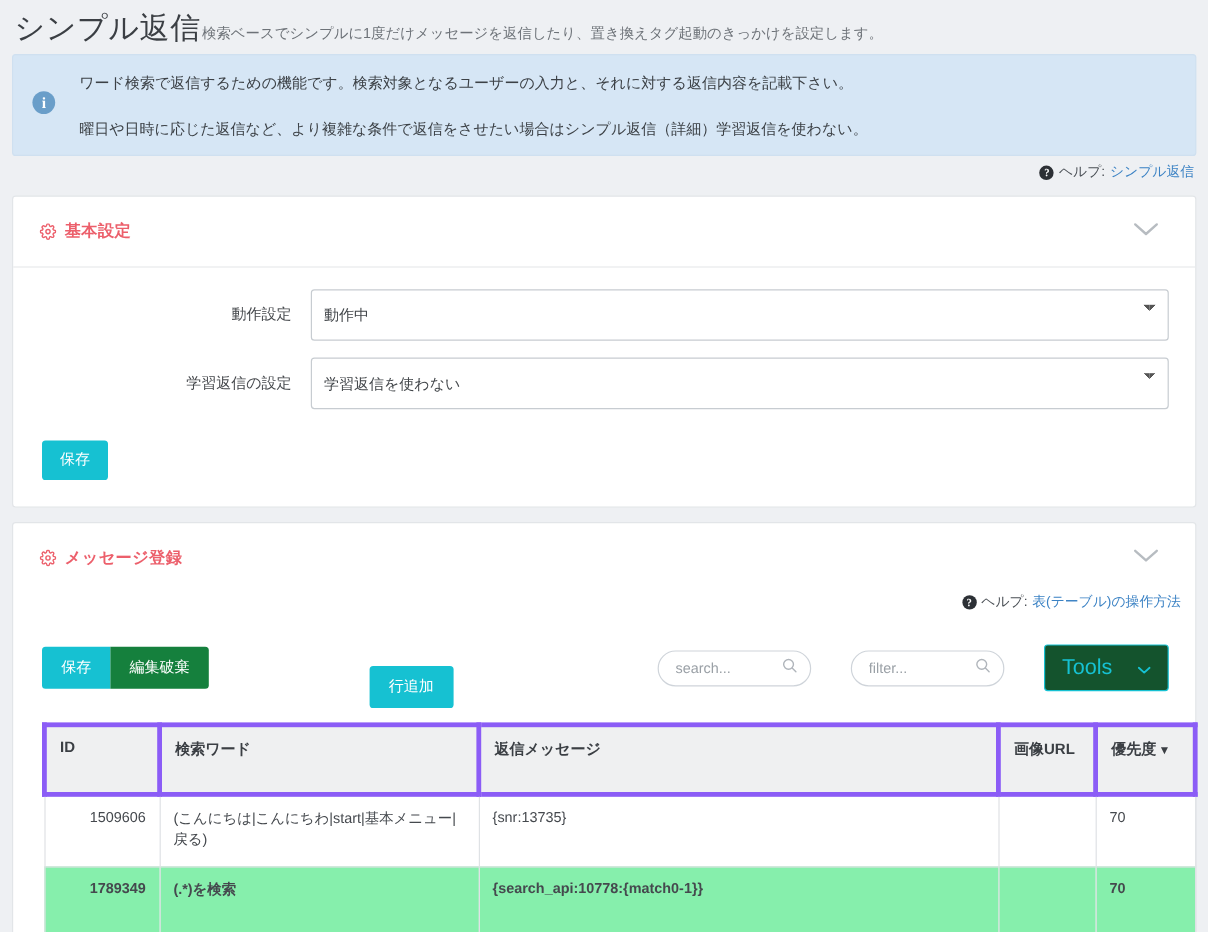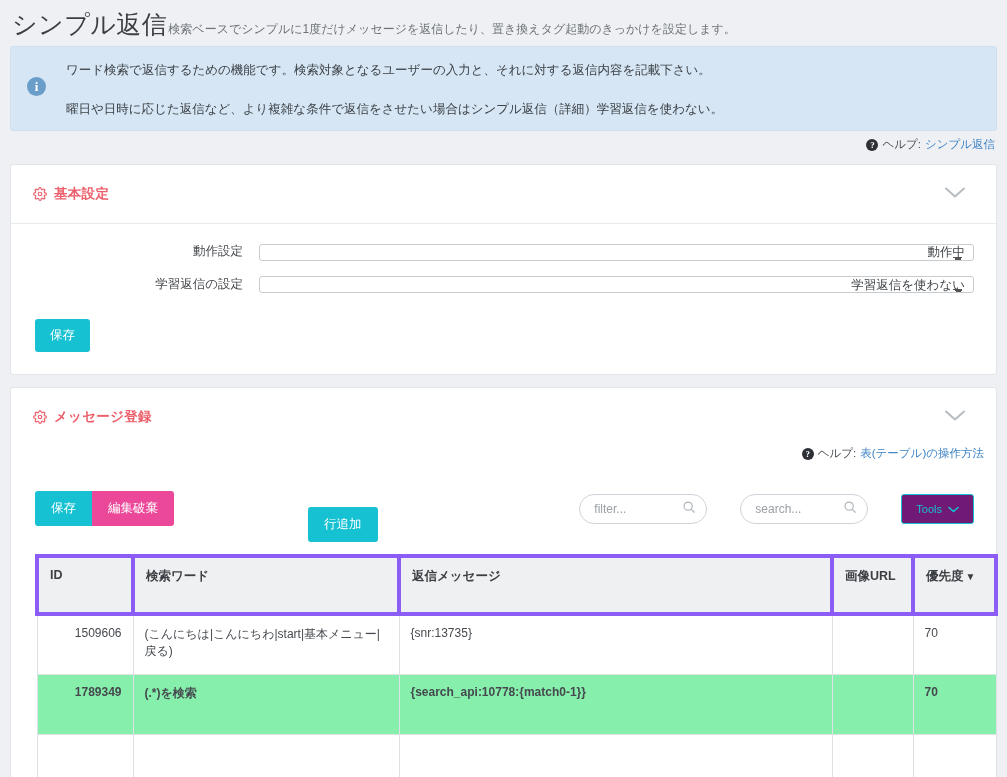--- a/index.html
+++ b/index.html
@@ -93,34 +93,33 @@
   
   .form-row {
     display: flex; align-items: center; margin-bottom: 14px;
   }
   .form-label {
     width: 248px; text-align: right; padding-right: 16px;
     font-size: 12.5px; color: #46494d;
   }
   .form-control { flex: 1; padding-right: 22px; }
   select.ui-select {
-    width: 100%; height: 17px;
+    width: 100%; height: 43px;
     border: 1px solid #c7ccd1; border-radius: 3px;
     background: #ffffff;
     font-size: 12.5px; color: #42464a;
     padding: 0 8px 0 10px;
     font-family: "Liberation Sans", "DejaVu Sans", sans-serif;
     appearance: none; -webkit-appearance: none;
     background-image:
       linear-gradient(45deg, transparent 50%, #555 50%),
       linear-gradient(135deg, #555 50%, transparent 50%);
     background-position: calc(100% - 15px) 12px, calc(100% - 10px) 12px;
     background-size: 5px 5px, 5px 5px;
     background-repeat: no-repeat;
-    text-align: right;
   }
   .btn-save-basic {
     margin-left: 24px; margin-top: 12px;
     background: #16c1d2; color: #ffffff;
     border: none; border-radius: 3px;
     font-size: 12.5px; padding: 8px 15px;
     font-family: "Liberation Sans", "DejaVu Sans", sans-serif;
     cursor: pointer;
   }
 
@@ -129,21 +128,21 @@
     display: flex; align-items: center;
     padding: 14px 22px 12px 24px;
   }
   .btn-group { display: inline-flex; }
   .btn-tb {
     border: none; color: #ffffff; font-size: 12.5px;
     padding: 9px 16px; cursor: pointer;
     font-family: "Liberation Sans", "DejaVu Sans", sans-serif;
   }
   .btn-teal { background: #16c1d2; }
-  .btn-red  { background: #ec4899; }
+  .btn-red  { background: #15803d; }
   .btn-group .btn-tb:first-child { border-radius: 3px 0 0 3px; }
   .btn-group .btn-tb:last-child  { border-radius: 0 3px 3px 0; }
   .btn-single { border-radius: 3px; margin-top: 32px; }
   .tb-gap-1 { width: 134px; }
   .tb-gap-2 { flex: 1; }
 
   .search-pill {
     position: relative; width: 128px; height: 30px; margin-right: 33px;
   }
   .search-pill input {
@@ -153,24 +152,24 @@
     font-size: 12px; color: #60646a;
     font-family: "Liberation Sans", "DejaVu Sans", sans-serif;
     outline: none; background: #fff;
   }
   .search-pill input::placeholder { color: #9aa0a6; }
   .search-pill .mag {
     position: absolute; right: 11px; top: 50%;
     transform: translateY(-50%); pointer-events: none;
   }
   .btn-tools {
-    background: #701a75; color: #16c1d2;
+    background: #14532d; color: #16c1d2;
     border: 1px solid #16c1d2; border-radius: 3px;
-    font-size: 11px; padding: 8px 14px; cursor: pointer;
-    display: inline-flex; align-items: center; gap: 6px;
+    font-size: 18px; padding: 8px 14px; cursor: pointer;
+    display: inline-flex; align-items: center; gap: 21px;
     font-family: "Liberation Sans", "DejaVu Sans", sans-serif;
   }
 
   
   .tbl-wrap { padding: 0 22px 0 24px; }
   table.grid { border-collapse: collapse; width: 100%; table-layout: fixed; }
   table.grid th {
     background: #eff0f1; border: 4px solid #8b5cf6;
     font-size: 12.5px; color: #3b3f44; font-weight: bold;
     text-align: left; padding: 10px 11px; height: 58px;
@@ -283,31 +282,31 @@
     <div class="tbl-toolbar">
       <span class="btn-group">
         <button class="btn-tb btn-teal">保存</button>
         <button class="btn-tb btn-red">編集破棄</button>
       </span>
       <span class="tb-gap-1"></span>
       <button class="btn-tb btn-teal btn-single">行追加</button>
       <span class="tb-gap-2"></span>
 
       <span class="search-pill">
-        <input type="text" placeholder="filter..." style="">
+        <input type="text" placeholder="search..." style="">
         <span class="mag">
           <svg width="14" height="14" viewBox="0 0 24 24" fill="none" stroke="#b0b5bb" stroke-width="2">
             <circle cx="10.5" cy="10.5" r="7"></circle>
             <line x1="16" y1="16" x2="21" y2="21" stroke-linecap="round"></line>
           </svg>
         </span>
       </span>
 
       <span class="search-pill">
-        <input type="text" placeholder="search..." style="">
+        <input type="text" placeholder="filter..." style="">
         <span class="mag">
           <svg width="14" height="14" viewBox="0 0 24 24" fill="none" stroke="#b0b5bb" stroke-width="2">
             <circle cx="10.5" cy="10.5" r="7"></circle>
             <line x1="16" y1="16" x2="21" y2="21" stroke-linecap="round"></line>
           </svg>
         </span>
       </span>
 
       <button class="btn-tools">
         <span>Tools</span>

